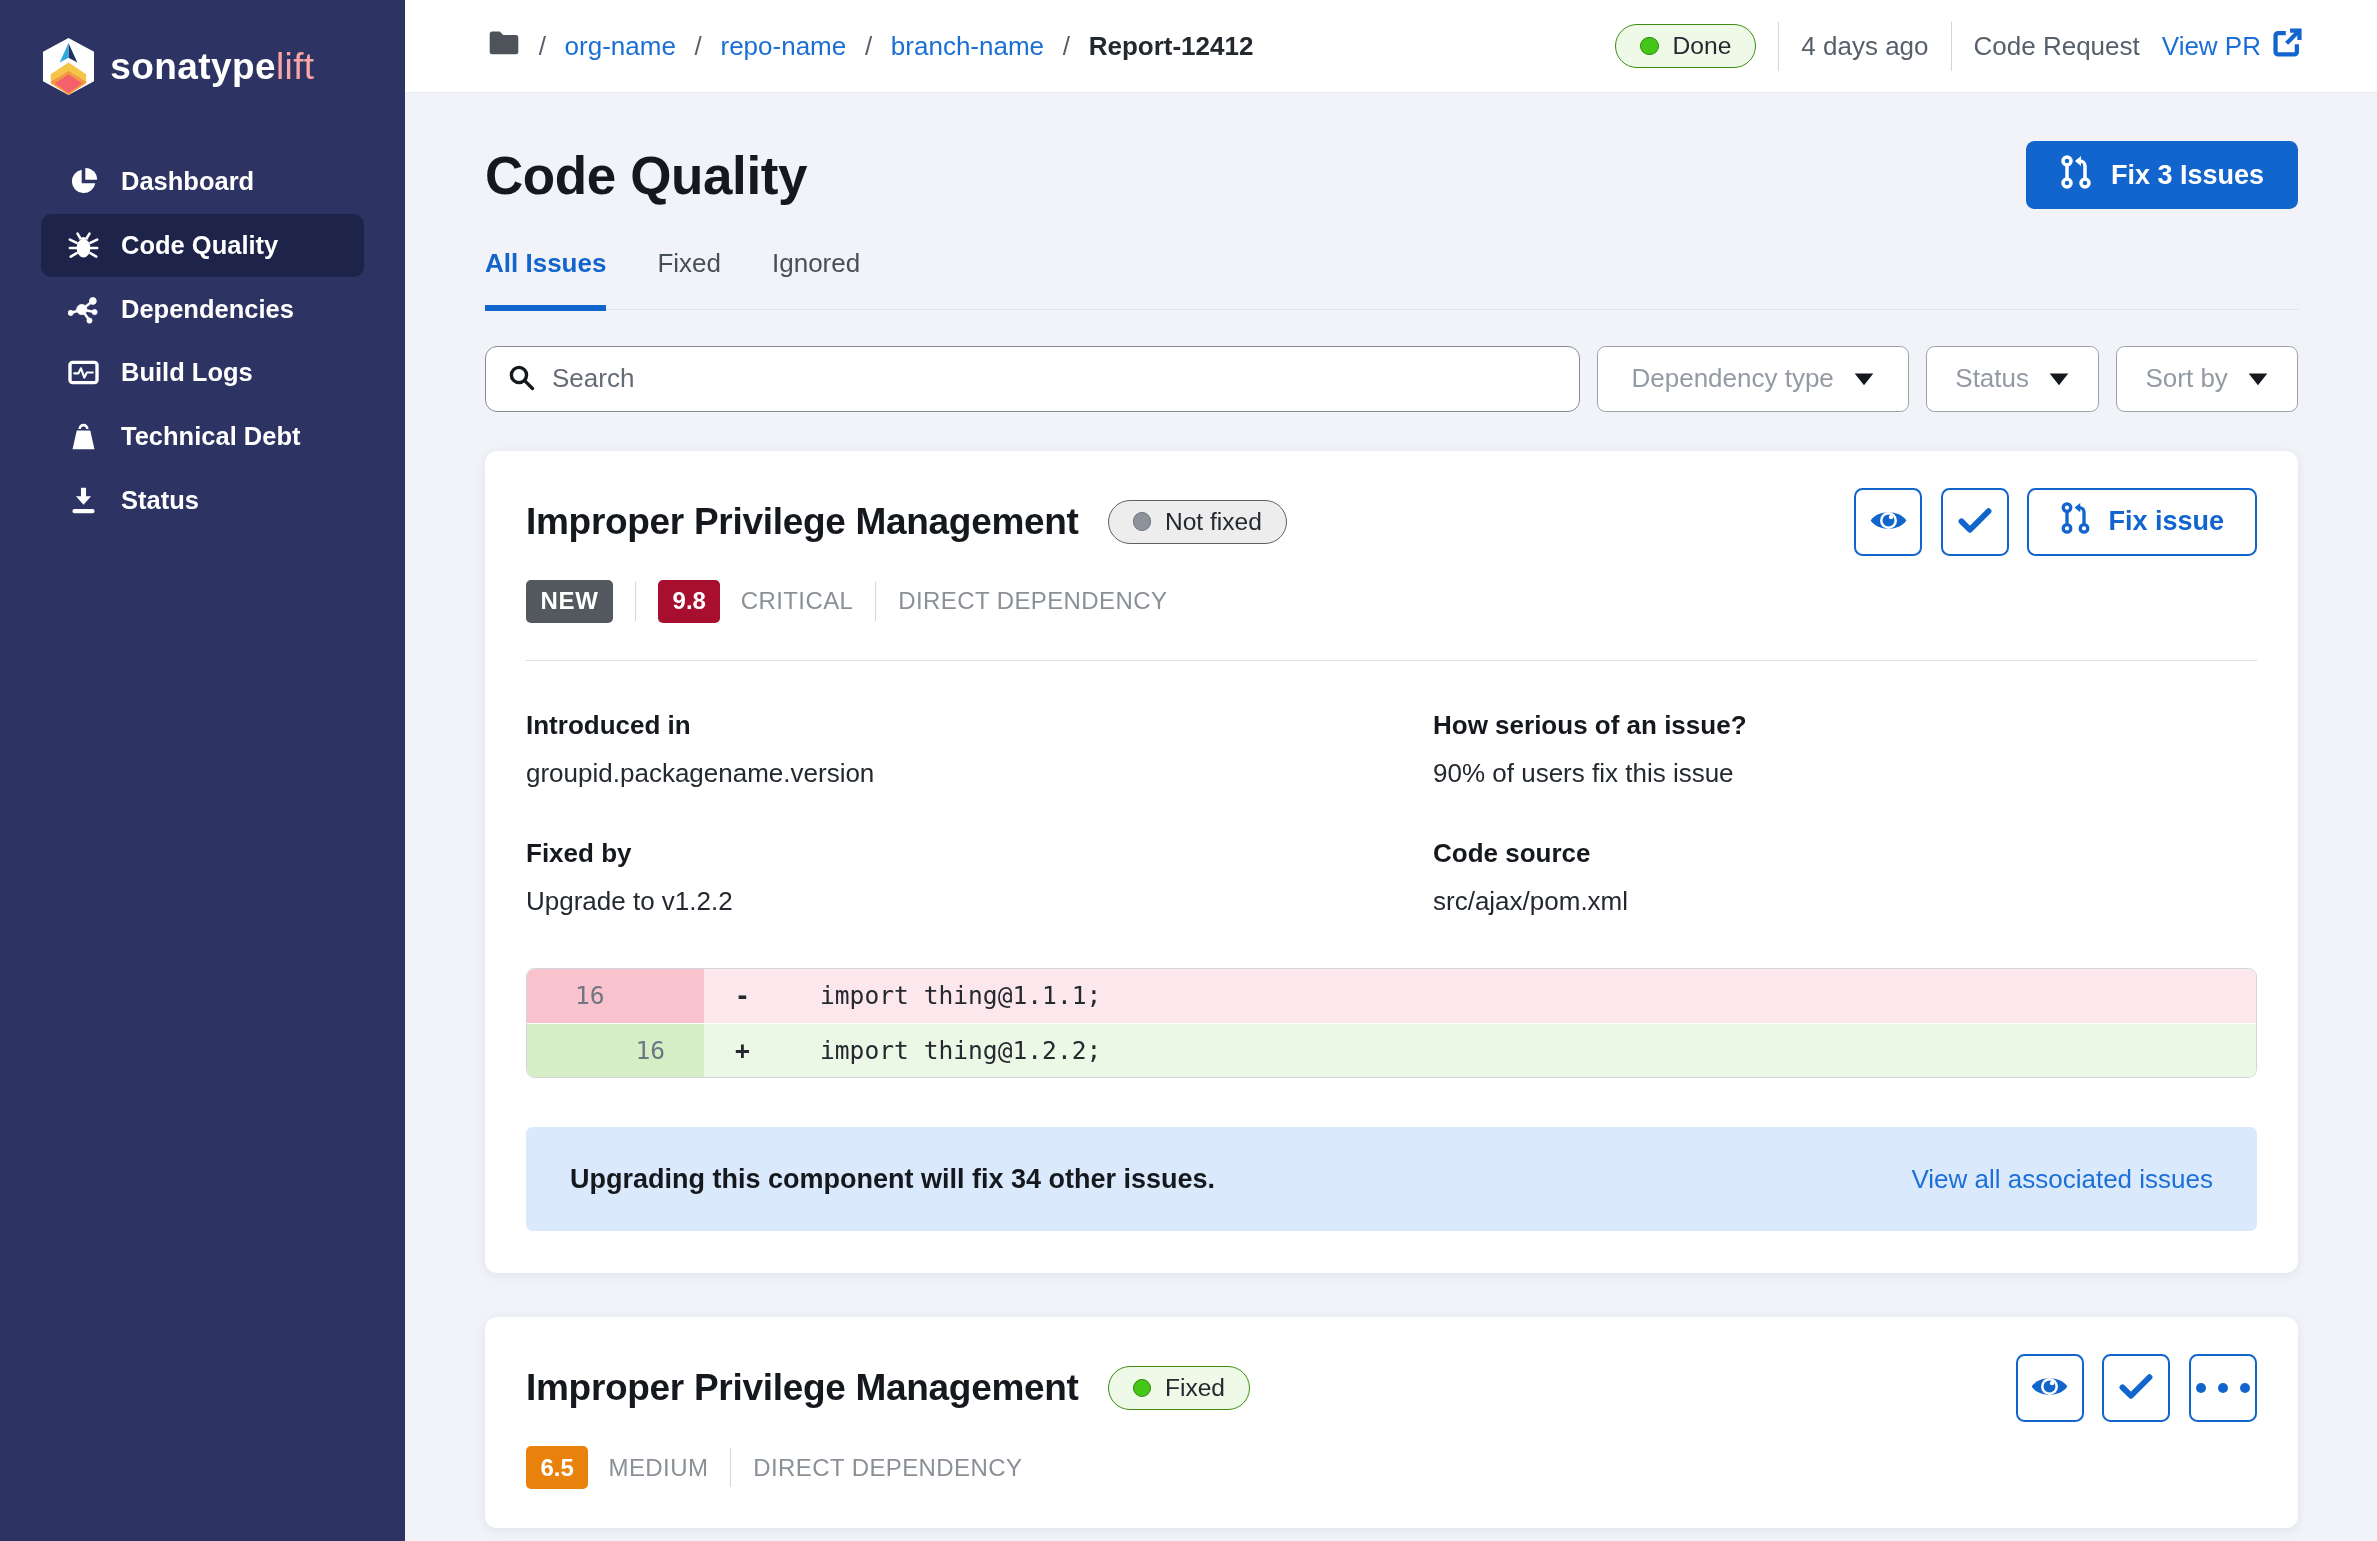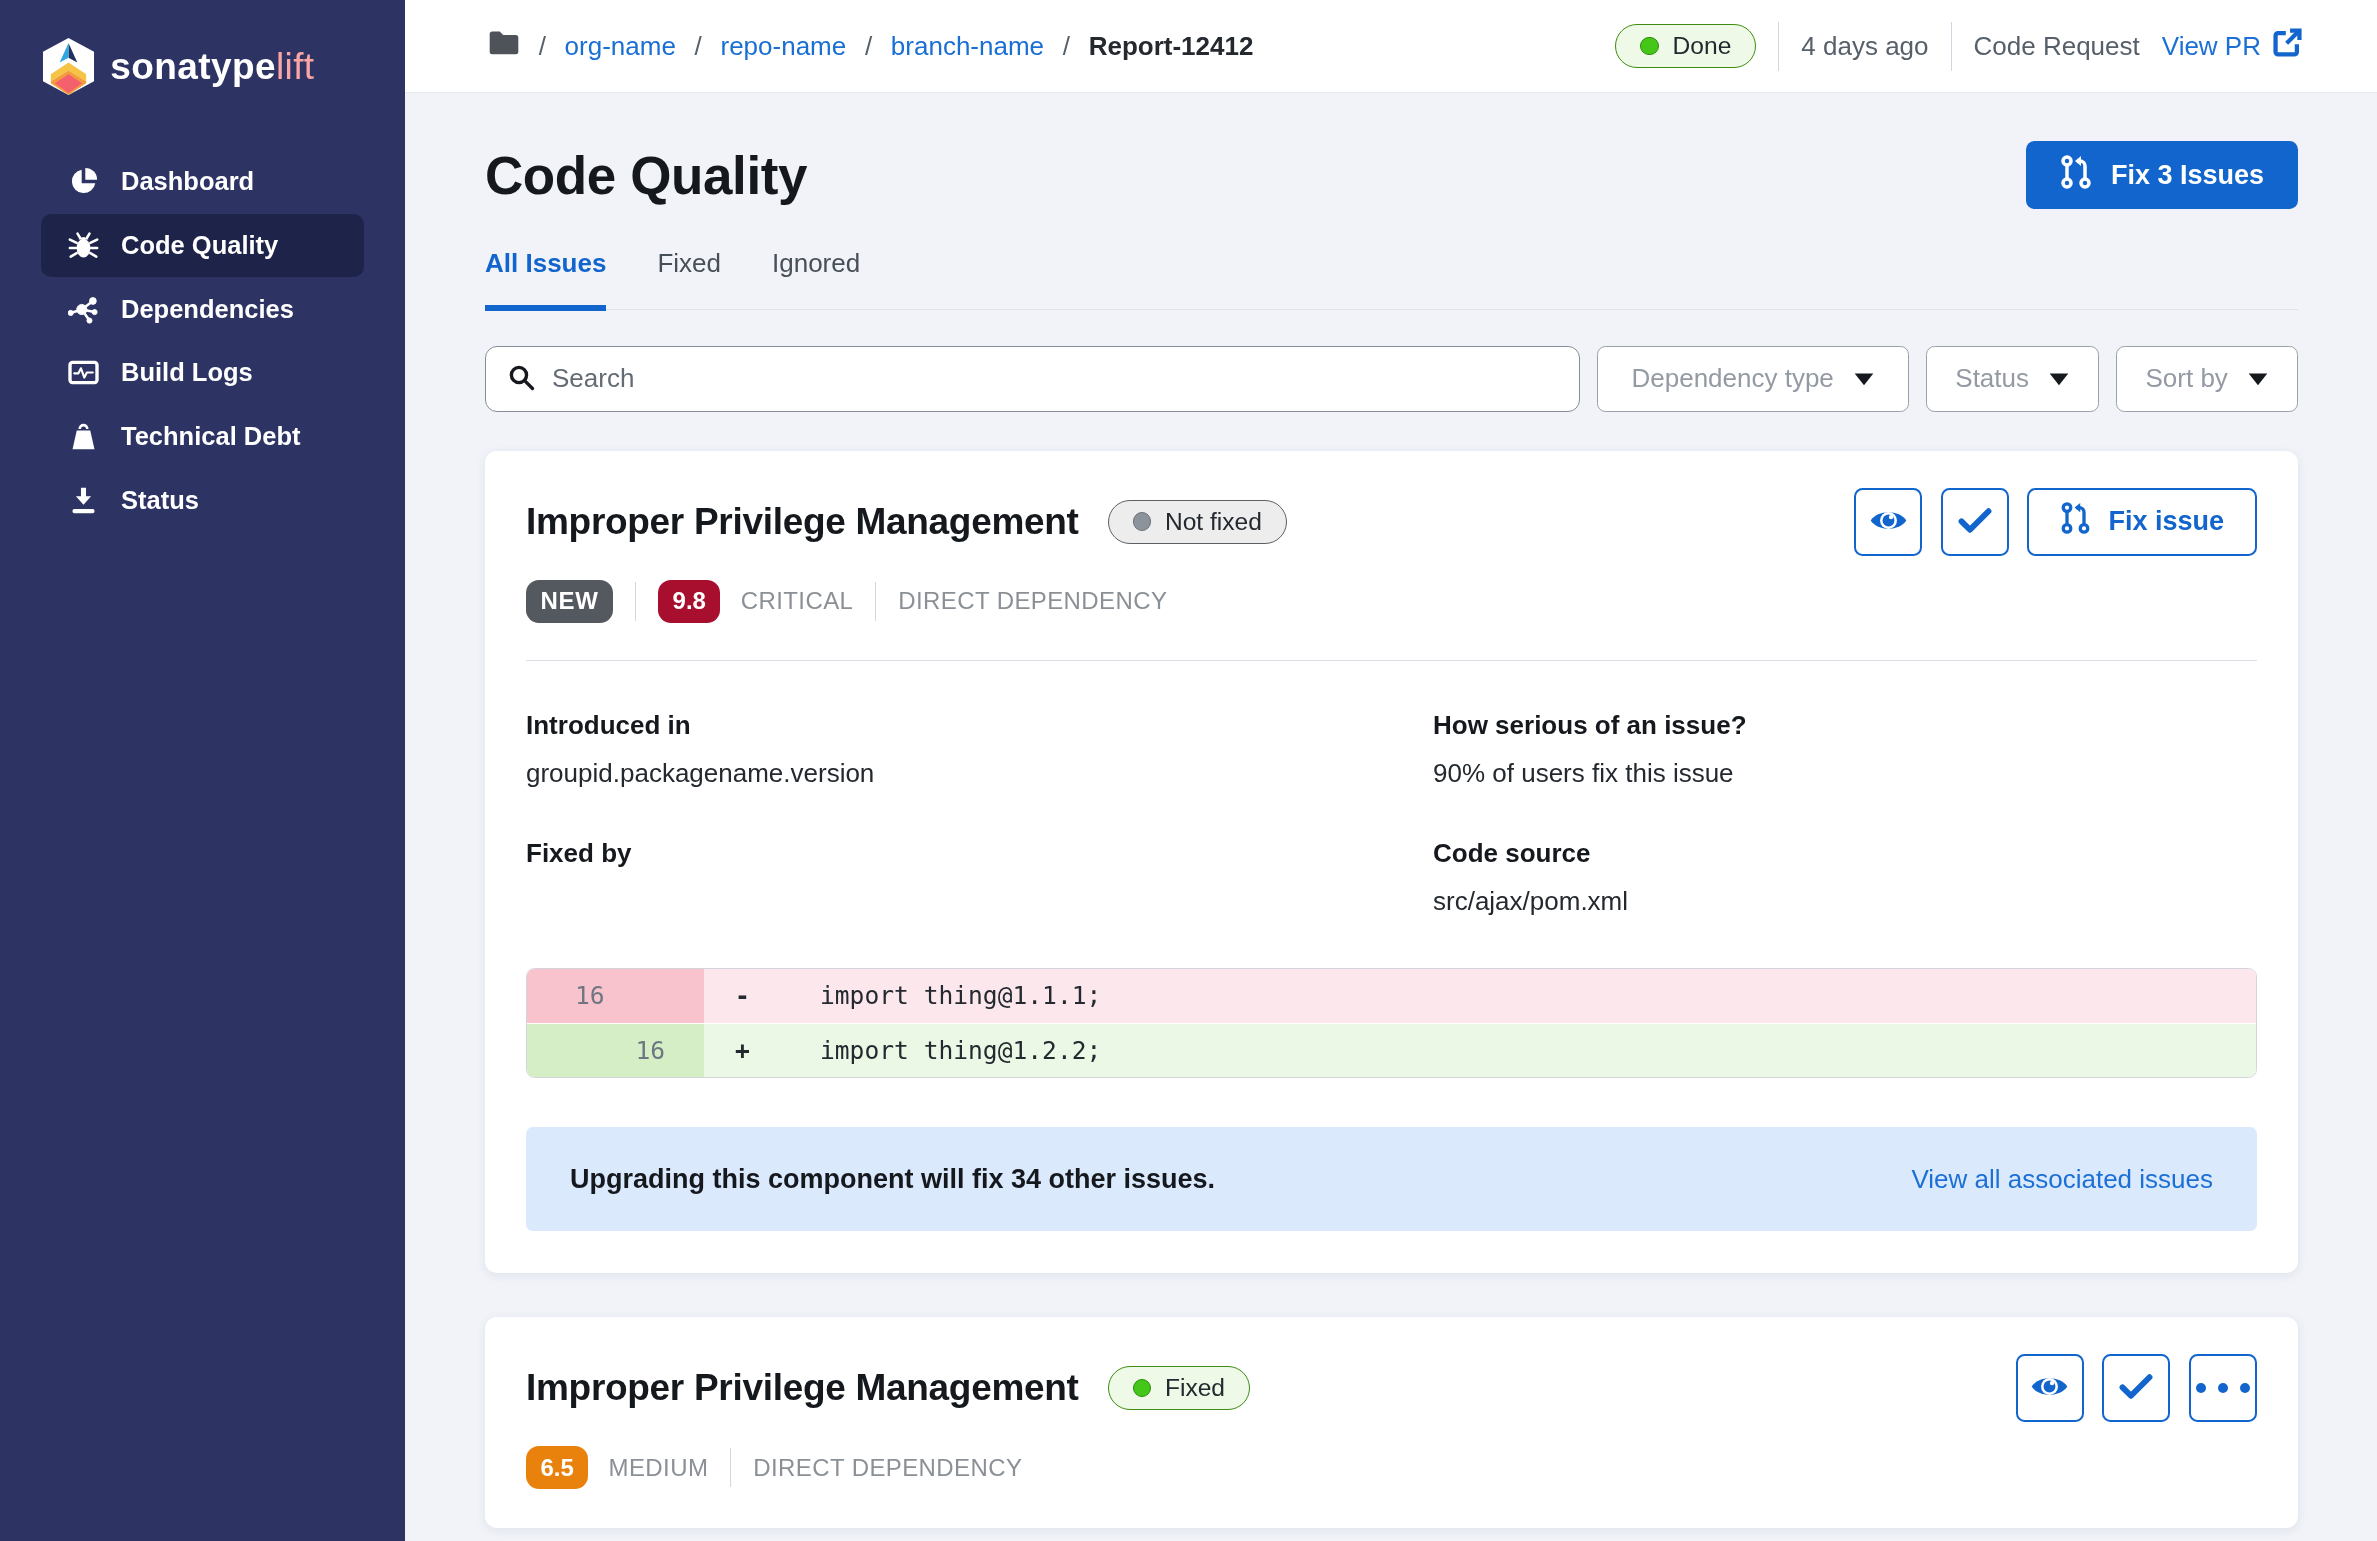--- a/index.html
+++ b/index.html
@@ -110,21 +110,21 @@
     border:2.5px solid #1265cc; border-radius:8.5px; cursor:pointer;
     display:flex; align-items:center; justify-content:center;
   }
   .btn-outline {
     display:inline-flex; align-items:center; gap:17px;
     height:68px; padding:0 31px; background:#ffffff;
     border:2.5px solid #1265cc; border-radius:8.5px; cursor:pointer;
     color:#1265cc; font-size:27px; font-weight:700; font-family:inherit;
   }
   .badge-row { display:flex; align-items:center; margin-top:24px; }
-  .badge { border-radius:13px; padding:7.6px 14.4px; font-size:24px; font-weight:700; color:#ffffff; }
+  .badge { border-radius:5px; padding:7.6px 14.4px; font-size:24px; font-weight:700; color:#ffffff; }
   .badge-new { background:#54585f; letter-spacing:0.8px; }
   .badge-crit { background:#a80f2e; }
   .badge-med { background:#e8820c; }
   .sev-text { color:#8a9096; font-size:24px; letter-spacing:0.4px; margin-left:20.4px; }
   .badge-sep { width:0; height:39px; border-left:1.7px solid #d4d8de; margin:0 22px; }
   .dep-text { color:#8a9096; font-size:24px; letter-spacing:0.4px; }
 
   .card-divider { border-top:1.7px solid #dadde3; margin-top:37px; }
 
   .details { display:grid; grid-template-columns:907px 1fr; row-gap:49px; margin-top:49px; }
@@ -401,20 +401,21 @@
         <div>
           <div class="detail-label">Introduced in</div>
           <div class="detail-value">groupid.packagename.version</div>
         </div>
         <div>
           <div class="detail-label">How serious of an issue?</div>
           <div class="detail-value">90% of users fix this issue</div>
         </div>
         <div>
           <div class="detail-label">Fixed by</div>
+          <div class="detail-value">Upgrade to v1.2.2</div>
         </div>
         <div>
           <div class="detail-label">Code source</div>
           <div class="detail-value">src/ajax/pom.xml</div>
         </div>
       </div>
 
       <div class="diff">
         <div class="diff-row removed">
           <div class="gutter">16</div>

